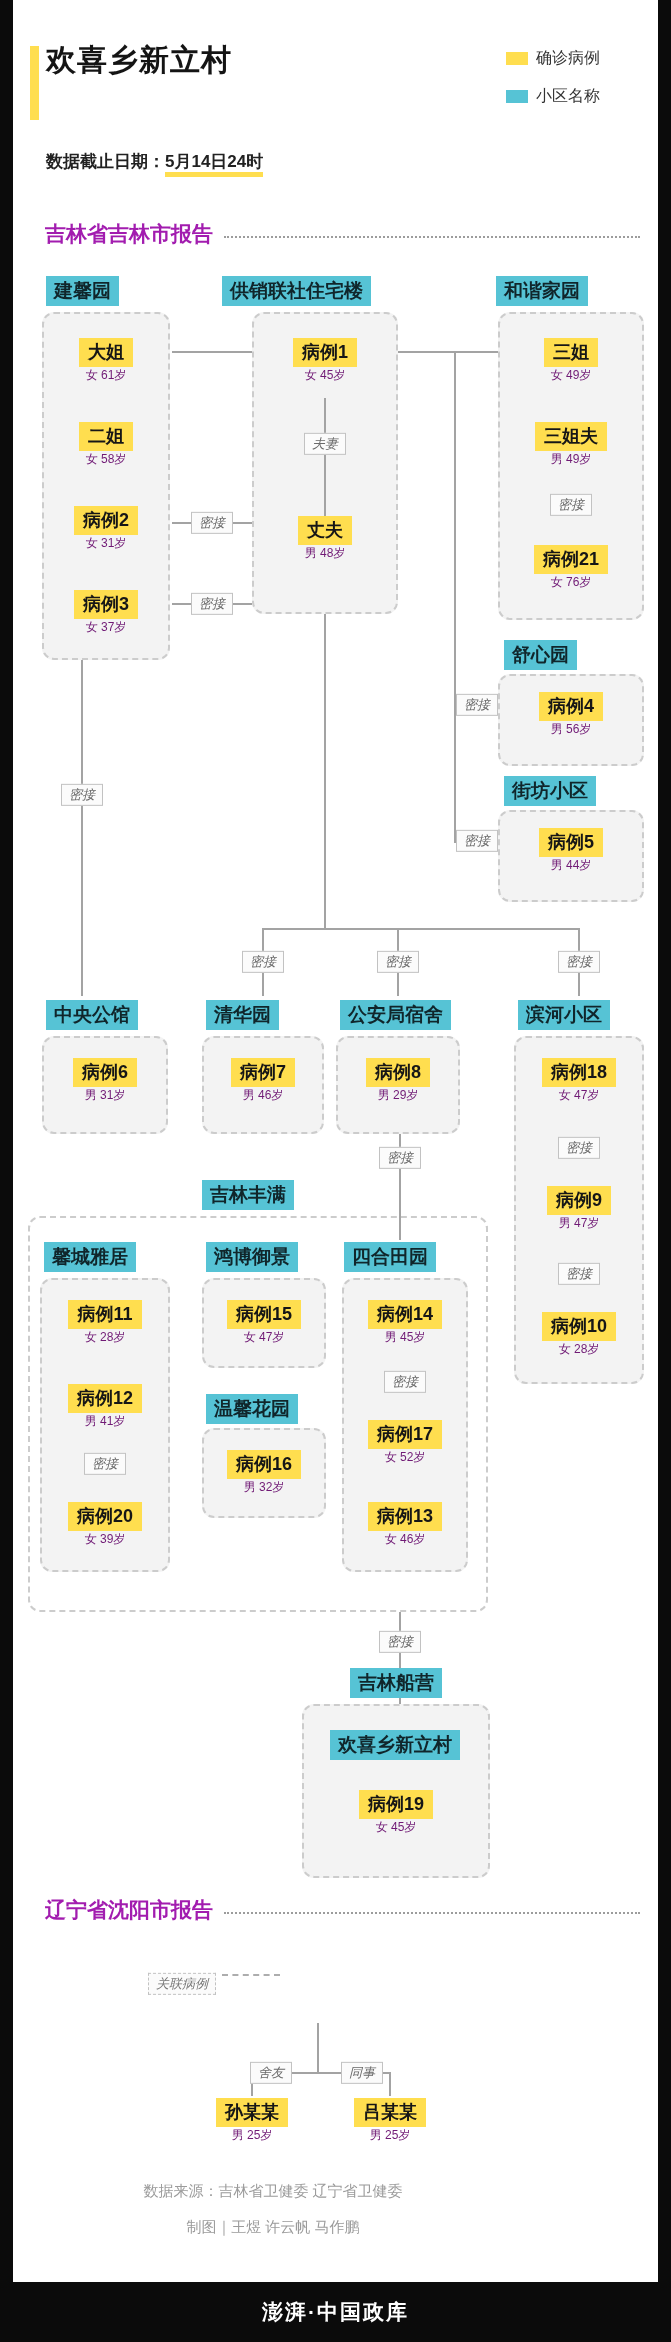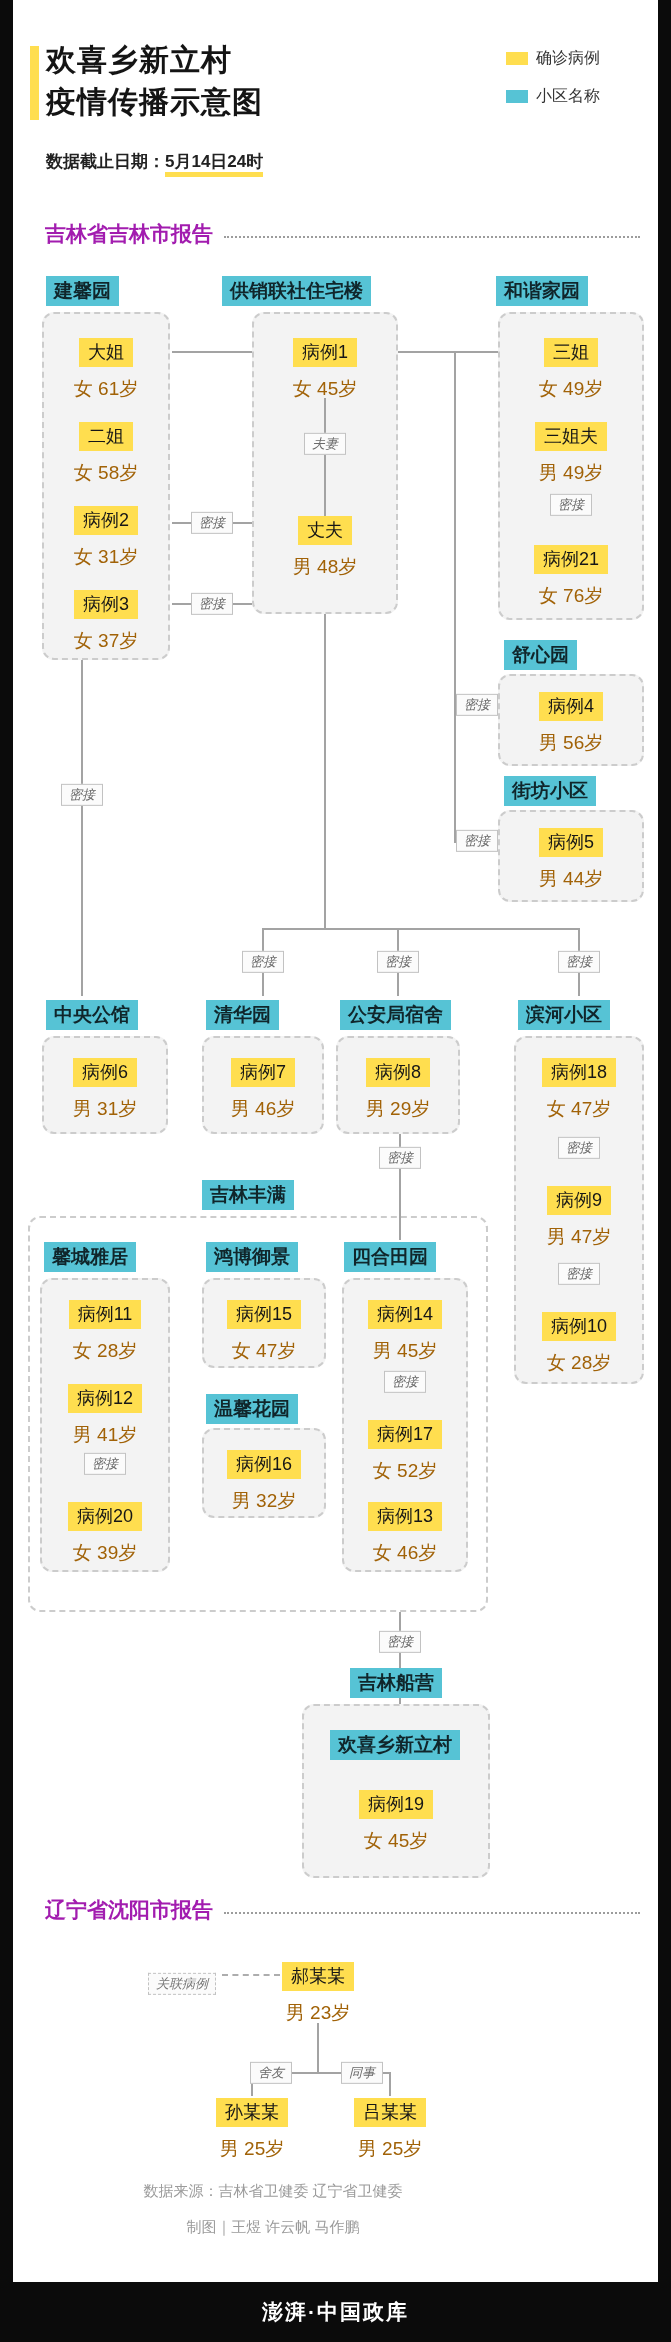--- a/index.html
+++ b/index.html
@@ -14,43 +14,42 @@
   .cutoff .dateu { border-bottom:5px solid #ffde4f; padding-bottom:1px; }
   .legtxt { position:absolute; font-size:16px; color:#333; white-space:nowrap; }
   .swatch { position:absolute; width:22px; height:13px; }
 
   .sec { position:absolute; font-size:21px; font-weight:bold; color:#a21caf; white-space:nowrap; }
   .dotline { position:absolute; border-top:2px dotted #9c9c9c; height:0; }
 
   .gbox { position:absolute; border:2px dashed #cccccc; border-radius:12px; background:#f3f3f3; z-index:1; }
   .comm { position:absolute; background:#56c3d5; color:#10262b; font-size:19px; font-weight:bold; padding:4px 8px; line-height:1.15; white-space:nowrap; z-index:4; }
   .case { position:absolute; width:110px; text-align:center; z-index:4; }
-  .case .nm { display:inline-block; background:#ffde4f; color:#161616; font-size:18px; font-weight:normal; padding:4px 9px; line-height:1.15; white-space:nowrap; }
-  .case .inf { margin-top:9px; font-size:19px; color:#a16207; white-space:nowrap; }
+  .case .nm { display:inline-block; background:#ffde4f; color:#161616; font-size:18px; font-weight:bold; padding:4px 9px; line-height:1.15; white-space:nowrap; }
+  .case .inf { font-size:12px; color:#701a75; white-space:nowrap; }
 
   .line { position:absolute; background:#a3a3a3; z-index:2; }
   .hline { height:2px; }
   .vline { width:2px; }
   .dline { position:absolute; border-top:2px dashed #adadad; height:0; z-index:2; }
 
   .lab { position:absolute; transform:translate(-50%,-50%); background:#fbfbfb; border:1px solid #c2c2c2; color:#6a6a6a; font-size:13px; line-height:1.1; padding:3px 7px; white-space:nowrap; z-index:5;font-style:italic; }
   .lab.dashed { border-style:dashed; color:#777; }
 
   .footnote { position:absolute; left:13px; width:520px; text-align:center; font-size:15px; color:#9b9b9b; white-space:nowrap; }
   .bottombar { position:absolute; left:0; top:2282px; width:671px; height:60px; background:#0b0b0b; z-index:10; }
   .brand { position:absolute; left:0; top:16px; width:671px; text-align:center; color:#ffffff; font-size:21px; font-weight:bold; letter-spacing:2px; white-space:nowrap; }
 </style>
 </head>
 <body>
 
 <div class="canvas">
 
   <div class="abs" style="left:30px;top:46px;width:9px;height:74px;background:#ffde4f"></div>
   <div class="title" style="left:46px;top:40px">欢喜乡新立村</div>
-  <div class="title" style="left:46px;top:82px">疫情传播示意图</div>
   <div class="cutoff" style="left:46px;top:150px">
     <span>数据截止日期：</span><span class="dateu">5月14日24时</span>
   </div>
 
   <div class="swatch" style="left:506px;top:52px;background:#ffde4f"></div>
   <div class="legtxt" style="left:536px;top:48px">确诊病例</div>
   <div class="swatch" style="left:506px;top:90px;background:#56c3d5"></div>
   <div class="legtxt" style="left:536px;top:86px">小区名称</div>
 
   <div class="sec" style="left:45px;top:220px">吉林省吉林市报告</div>
@@ -244,24 +243,20 @@
     <span class="nm">病例19</span>
     <div class="inf">女 45岁</div>
   </div>
 
   <div class="sec" style="left:45px;top:1896px">辽宁省沈阳市报告</div>
   <div class="dotline" style="left:224px;top:1912px;width:416px"></div>
 
   <span class="lab dashed" style="left:182px;top:1984px">关联病例</span>
   <div class="dline" style="left:222px;top:1974px;width:58px"></div>
 
-  <div class="case" style="left:263px;top:1962px">
-    <span class="nm">郝某某</span>
-    <div class="inf">男 23岁</div>
-  </div>
 
   <div class="line vline" style="left:317px;top:2023px;height:49px"></div>
   <div class="line hline" style="left:252px;top:2072px;width:138px"></div>
   <div class="line vline" style="left:251px;top:2072px;height:24px"></div>
   <div class="line vline" style="left:389px;top:2072px;height:24px"></div>
   <span class="lab" style="left:271px;top:2073px">舍友</span>
   <span class="lab" style="left:362px;top:2073px">同事</span>
 
   <div class="case" style="left:197px;top:2098px">
     <span class="nm">孙某某</span>

